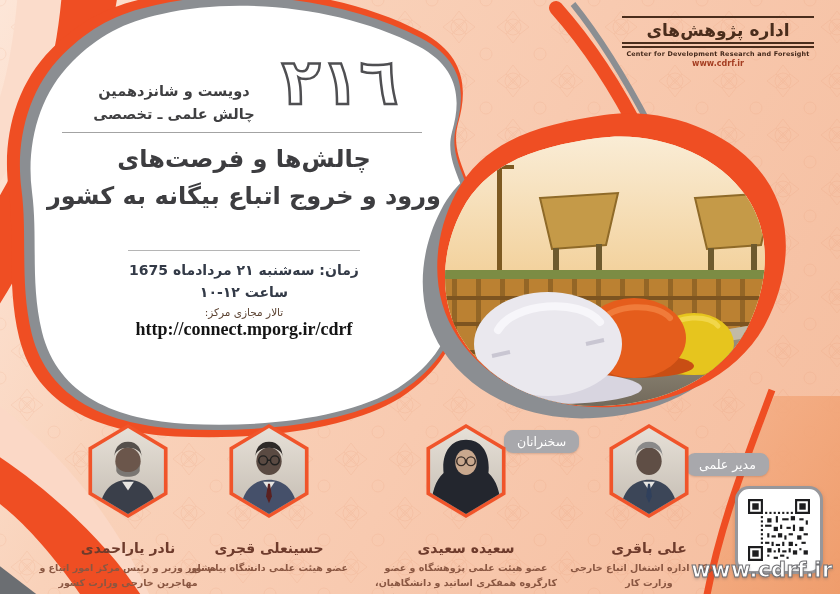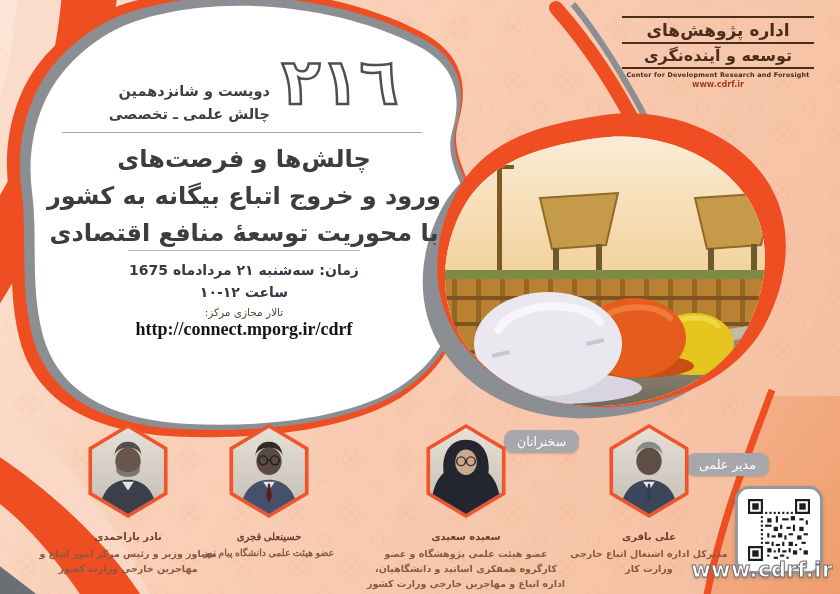--- a/index.html
+++ b/index.html
@@ -20,21 +20,21 @@
   .logo .en{font-size:6.4px; font-weight:bold; direction:ltr; letter-spacing:.2px; margin-top:2px; color:#43281a;}
   .logo .site{font-size:8px; font-weight:bold; direction:ltr; color:#a53e22; margin-top:1px;}
 
   
   .session-number{
     top:44px; left:280px; width:120px; text-align:center;
     font-size:64px; font-weight:bold; color:#ffffff; line-height:1.2;
     -webkit-text-stroke:2.5px #4f4f52; text-stroke:2.5px #4f4f52;
   }
   .session-ordinal{
-    top:80px; left:78px; width:192px; text-align:right;
+    top:80px; left:78px; width:192px; text-align:center;
     font-size:14.5px; font-weight:bold; color:#3f3f41; line-height:23px;
   }
   .rule-1{top:132px; left:62px; width:360px; border-top:1.5px solid #a3a3a3;}
 
   
   .title{
     top:141px; left:28px; width:432px; text-align:center;
     font-size:24px; font-weight:bold; color:#3d3d40; line-height:37px;
   }
 
@@ -48,24 +48,24 @@
     font-family:"Liberation Serif","DejaVu Serif",serif; font-weight:bold;
     font-size:18px; color:#141414;
   }
 
   
   .card{position:absolute; text-align:center;}
   .hex-wrap{position:relative; width:86px; height:94px; margin:0 auto;}
   .hex{position:absolute; inset:0; clip-path:polygon(50% 0%,96% 25%,96% 75%,50% 100%,4% 75%,4% 25%); background:#f0542a;}
   .hex-in{position:absolute; inset:4px; clip-path:polygon(50% 0%,96% 25%,96% 75%,50% 100%,4% 75%,4% 25%); background:linear-gradient(#e6e0d7,#c4bcb2); overflow:hidden;}
   .hex-in svg{width:100%; height:100%; display:block;}
-  .sp-name{margin-top:13px; font-size:10px; font-weight:bold; color:#6e3b2c;}
+  .sp-name{margin-top:22px; font-size:14px; font-weight:bold; color:#6e3b2c;}
   .sp-role{margin-top:4px; font-size:9.5px; font-weight:bold; color:#8a5742; line-height:1.6;}
   .card1{top:424px; left:33px;  width:190px;}
-  .card2{top:424px; left:185px; width:168px;font-family:Liberation Serif, serif;}
+  .card2{top:424px; left:185px; width:168px;}
   .card3{top:424px; left:365px; width:202px;}
   .card4{top:424px; left:560px; width:178px;}
 
   .badge{
     position:absolute; background:#a8a8ac; color:#fff; border-radius:9px;
     font-size:12.5px; font-weight:normal; padding:4px 13px; box-shadow:0 1px 2px rgba(120,80,60,.25);
   }
   .badge-speakers{top:430px; left:504px;}
   .badge-director{top:428px; left:686px;margin-top:25px;}
 
@@ -207,37 +207,35 @@
           <path d="M492,356 L510,352 M586,344 L604,340" stroke="#c9c6d2" stroke-width="4"></path>
         </g>
       </g>
     </g>
   </svg>
 
   <div class="abs logo">
     <div class="rule"></div>
     <div class="fa1">اداره پژوهش‌های</div>
     <div class="rule"></div>
-    <div class="fa2">توسعه و آینده‌نگری</div>
     <div class="rule"></div>
     <div class="en">Center for Development Research and Foresight</div>
     <div class="site">www.cdrf.ir</div>
   </div>
 
   <div class="abs session-number">٢١٦</div>
   <div class="abs session-ordinal">
     <div>دویست و شانزدهمین</div>
     <div>چالش علمی ـ تخصصی</div>
   </div>
   <div class="abs rule-1"></div>
 
   <div class="abs title">
     <div>چالش‌ها و فرصت‌های</div>
     <div>ورود و خروج اتباع بیگانه به کشور</div>
-    <div>با محوریت توسعهٔ منافع اقتصادی</div>
   </div>
   <div class="abs rule-2"></div>
 
   <div class="abs date-line">زمان: سه‌شنبه ٢١ مردادماه 1675</div>
   <div class="abs time-line">ساعت ١٢-١٠</div>
   <div class="abs venue-label">تالار مجازی مرکز:</div>
   <div class="abs venue-url">http://connect.mporg.ir/cdrf</div>
 
   <div class="badge badge-speakers">سخنرانان</div>
   <div class="badge badge-director">مدیر علمی</div>

